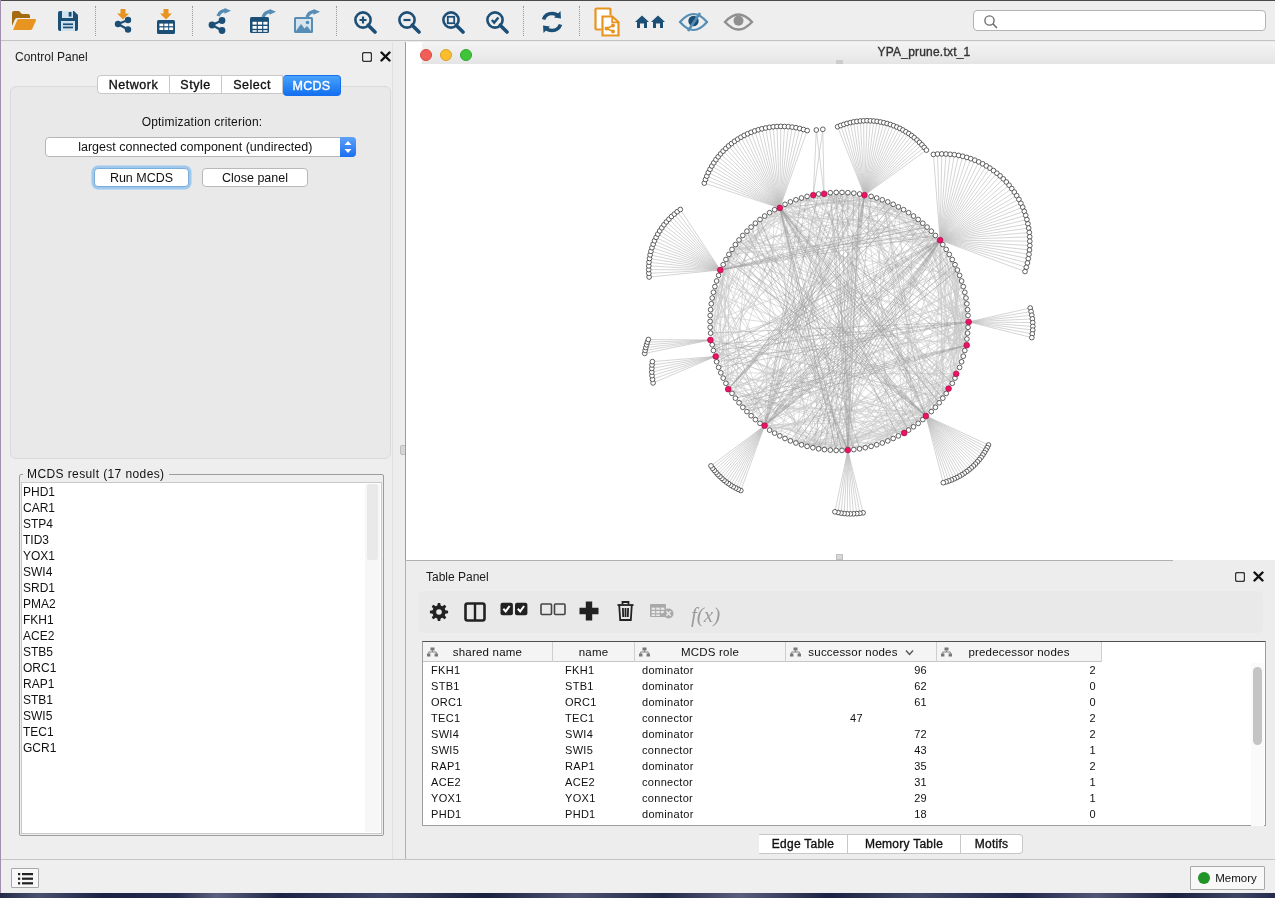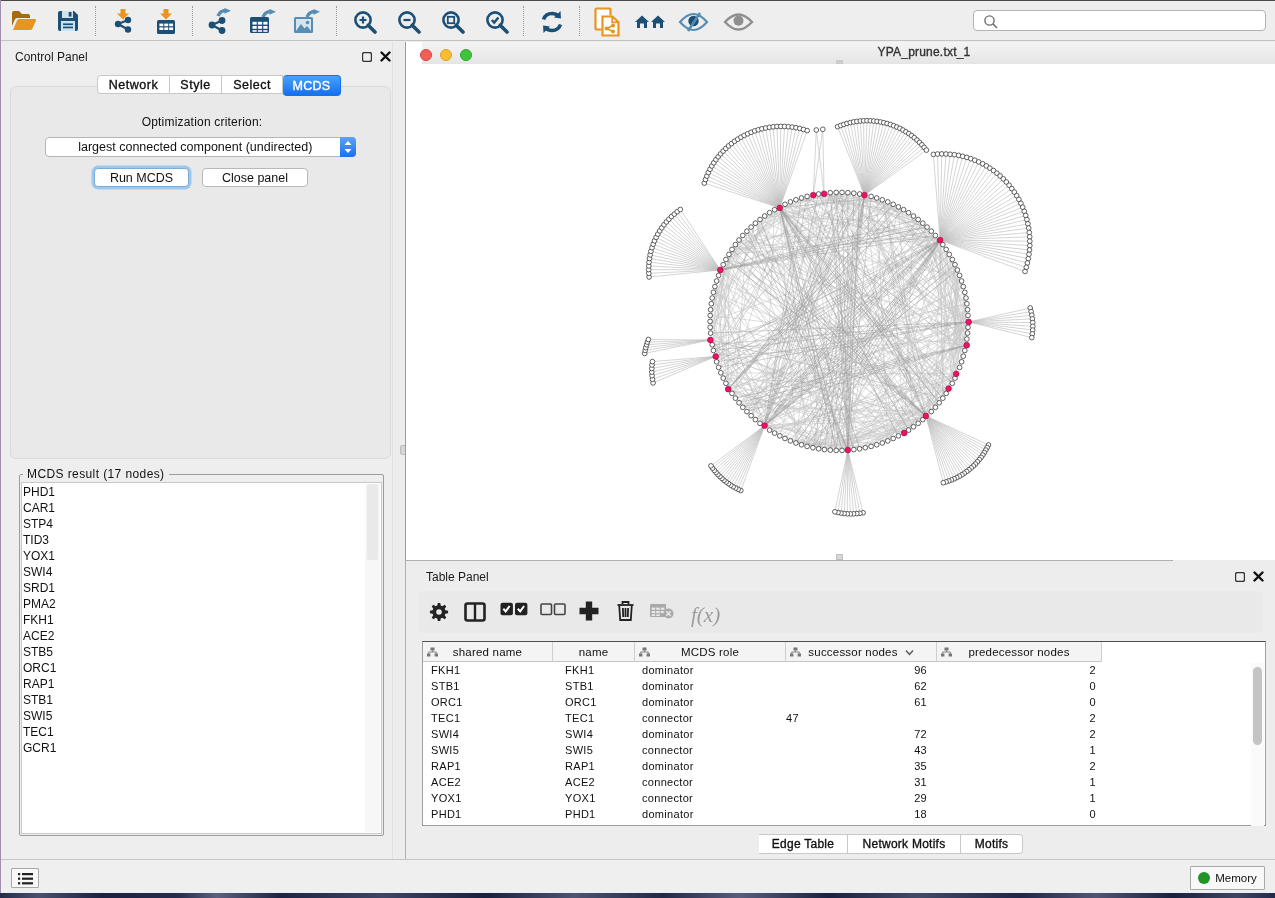--- a/index.html
+++ b/index.html
@@ -1411,21 +1411,21 @@
         <div style="left:8px">ORC1</div>
         <div style="left:142px">ORC1</div>
         <div style="left:219px">dominator</div>
         <div style="left:363px;width:141px;text-align:right">61</div>
         <div style="left:514px;width:159px;text-align:right">0</div>
       </div>
       <div class="trow" style="top:69px">
         <div style="left:8px">TEC1</div>
         <div style="left:142px">TEC1</div>
         <div style="left:219px">connector</div>
-        <div style="left:363px;width:141px;text-align:left">47</div>
+        <div style="left:363px;width:141px;text-align:center">47</div>
         <div style="left:514px;width:159px;text-align:right">2</div>
       </div>
       <div class="trow" style="top:85px">
         <div style="left:8px">SWI4</div>
         <div style="left:142px">SWI4</div>
         <div style="left:219px">dominator</div>
         <div style="left:363px;width:141px;text-align:right">72</div>
         <div style="left:514px;width:159px;text-align:right">2</div>
       </div>
       <div class="trow" style="top:101px">
@@ -1463,21 +1463,21 @@
         <div style="left:363px;width:141px;text-align:right">18</div>
         <div style="left:514px;width:159px;text-align:right">0</div>
       </div>
       <div id="tscroll">
         <div class="th"></div>
       </div>
     </div>
 <div class="btabs">
       <div class="btab sel" style="width:97px">Node Table</div>
       <div class="btab" style="width:89px">Edge Table</div>
-      <div class="btab" style="width:113px">Network Motifs</div>
+      <div class="btab" style="width:113px">Memory Table</div>
       <div class="btab" style="width:62px">Motifs</div>
     </div>
 </div>
 <div id="statusbar" class="abs">
 <div id="listbtn"><svg width="16" height="14" viewBox="0 0 16 14" style="margin:3px 0 0 6px">
         <g fill="#222">
           <rect x="0" y="1" width="2.2" height="2.2"></rect>
           <rect x="4" y="1" width="11" height="2.2"></rect>
           <rect x="0" y="5.6" width="2.2" height="2.2"></rect>
           <rect x="4" y="5.6" width="11" height="2.2"></rect>

